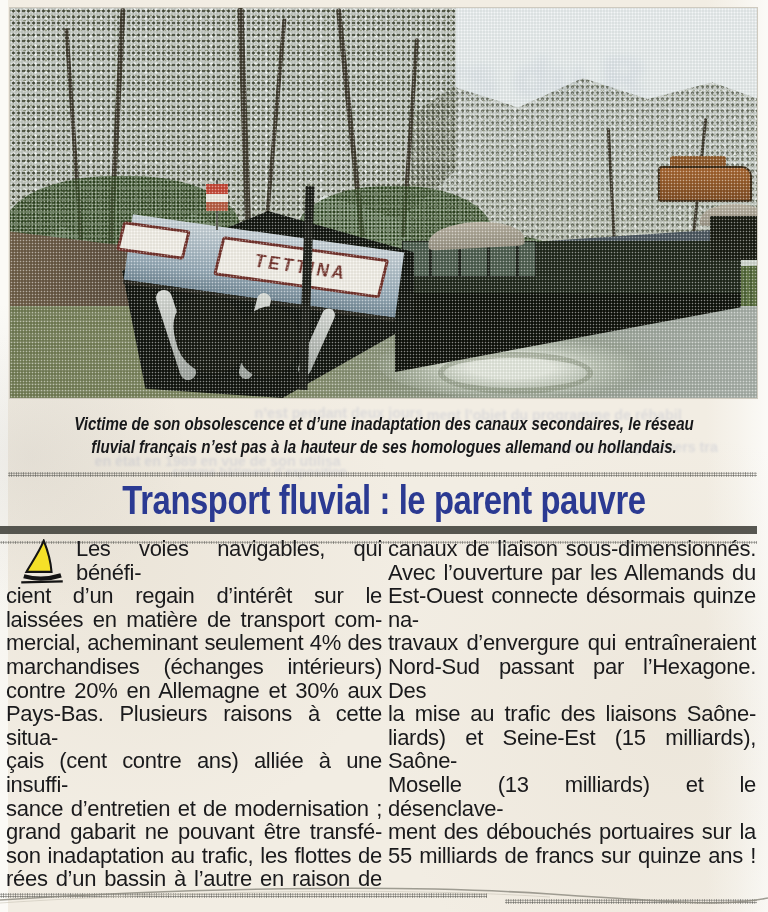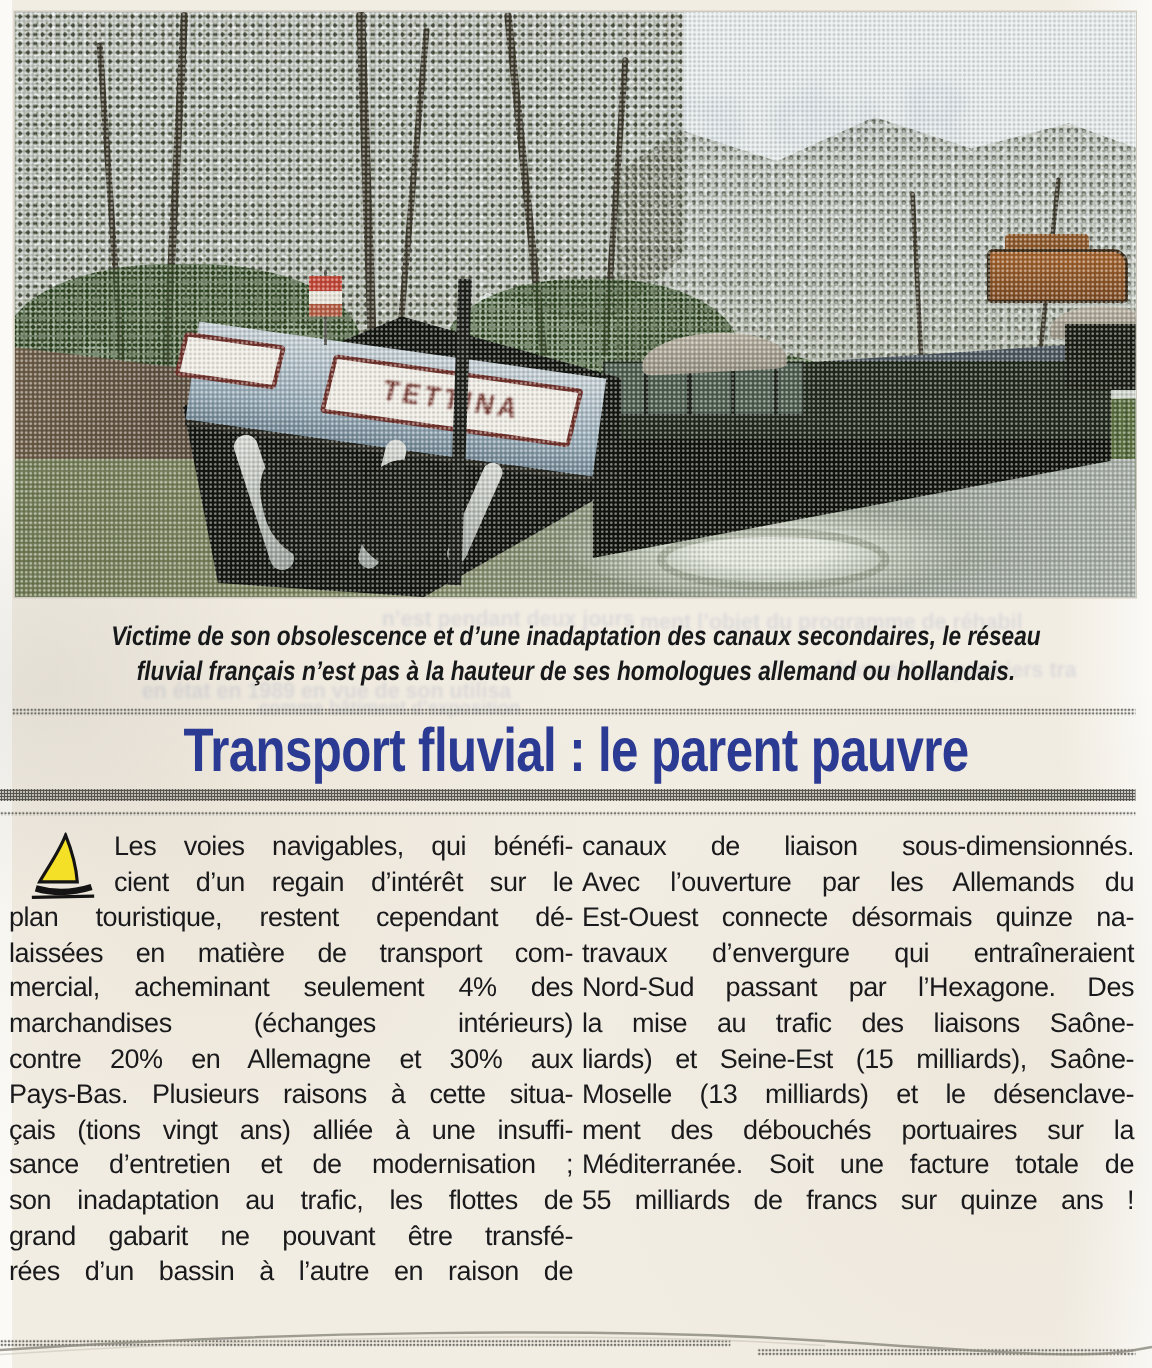--- a/index.html
+++ b/index.html
@@ -79,21 +79,21 @@
      transform:scaleX(.84);}
   .screenrule{position:absolute;background-image:radial-gradient(#5f5f5a .7px,transparent 1px);
      background-size:2.4px 2.4px;opacity:.9;}
   .rule-above{left:8px;top:472px;width:749px;height:5px;}
   .band-below{left:0;top:526px;width:757px;height:8px;background-size:2px 2px;
      background-image:radial-gradient(#45453f .8px,transparent 1px);}
   .rule-below2{left:0;top:541px;width:757px;height:3px;}
   .headline{position:absolute;left:0;top:477px;width:768px;text-align:center;
      font-size:41px;font-weight:bold;letter-spacing:-.5px;color:#2b3a92;
      transform:scaleX(.8);}
-  .col{position:absolute;top:553px;font-size:18px;line-height:23.6px;letter-spacing:-.3px;
+  .col{position:absolute;top:537px;font-size:22px;line-height:23.6px;letter-spacing:-.3px;
      color:#1a1a1c;}
   .col-left{left:6px;width:376px;}
   .col-right{left:388px;width:368px;}
   .bodyline{text-align:justify;text-align-last:justify;}
   .sail-float{float:left;width:52px;height:45px;margin:2px 8px 0 10px;}
   .rule-bottom-left{left:0;top:893px;width:487px;height:5px;}
   .rule-bottom-right{left:505px;top:899px;width:252px;height:5px;}
   .tear{position:absolute;left:0;top:882px;width:768px;height:30px;}
 </style>
 </head>
@@ -163,43 +163,41 @@
   <div class="screenrule rule-below2"></div>
 
   <div class="col col-left">
     <svg class="sail-float" viewBox="0 0 50 52">
       <path d="M27 2 C 22 15, 12 29, 7 38 L 36 38 C 35 24, 31 12, 27 2 Z" fill="#f5e028" stroke="#141414" stroke-width="2.4"></path>
       <path d="M4 43 Q 25 49 47 42" fill="none" stroke="#141414" stroke-width="5"></path>
       <path d="M1 50 L 49 49" fill="none" stroke="#141414" stroke-width="2.6"></path>
     </svg>
   <div class="bodyline">Les voies navigables, qui bénéfi-</div>
       <div class="bodyline">cient d’un regain d’intérêt sur le</div>
-      <div class="bodyline">plan touristique, restent cependant dé-</div>
       <div class="bodyline">laissées en matière de transport com-</div>
       <div class="bodyline">mercial, acheminant seulement 4% des</div>
       <div class="bodyline">marchandises (échanges intérieurs)</div>
       <div class="bodyline">contre 20% en Allemagne et 30% aux</div>
       <div class="bodyline">Pays-Bas. Plusieurs raisons à cette situa-</div>
-      <div class="bodyline">çais (tions vingt ans) alliée à une insuffi-</div>
+      <div class="bodyline">çais (cent contre ans) alliée à une insuffi-</div>
       <div class="bodyline">sance d’entretien et de modernisation ;</div>
+      <div class="bodyline">grand gabarit ne pouvant être transfé-</div>
       <div class="bodyline">son inadaptation au trafic, les flottes de</div>
-      <div class="bodyline">grand gabarit ne pouvant être transfé-</div>
       <div class="bodyline">rées d’un bassin à l’autre en raison de</div>
     </div>
   <div class="col col-right">
       <div class="bodyline">canaux de liaison sous-dimensionnés.</div>
       <div class="bodyline">Avec l’ouverture par les Allemands du</div>
       <div class="bodyline">Est-Ouest connecte désormais quinze na-</div>
       <div class="bodyline">travaux d’envergure qui entraîneraient</div>
       <div class="bodyline">Nord-Sud passant par l’Hexagone. Des</div>
       <div class="bodyline">la mise au trafic des liaisons Saône-</div>
       <div class="bodyline">liards) et Seine-Est (15 milliards), Saône-</div>
       <div class="bodyline">Moselle (13 milliards) et le désenclave-</div>
       <div class="bodyline">ment des débouchés portuaires sur la</div>
-      <div class="bodyline">Méditerranée. Soit une facture totale de</div>
       <div class="bodyline">55 milliards de francs sur quinze ans !</div>
     </div>
 
   <div class="screenrule rule-bottom-left"></div>
   <div class="screenrule rule-bottom-right"></div>
   <svg class="tear" viewBox="0 0 768 30">
     <path d="M0 18 C 180 6, 400 2, 550 12 S 730 24, 768 16" fill="none" stroke="#8f8d82" stroke-width="1.6" opacity=".85"></path>
     <path d="M0 21 C 180 9, 400 5, 550 15" fill="none" stroke="#c9c5b8" stroke-width="1" opacity=".6"></path>
   </svg>
 

